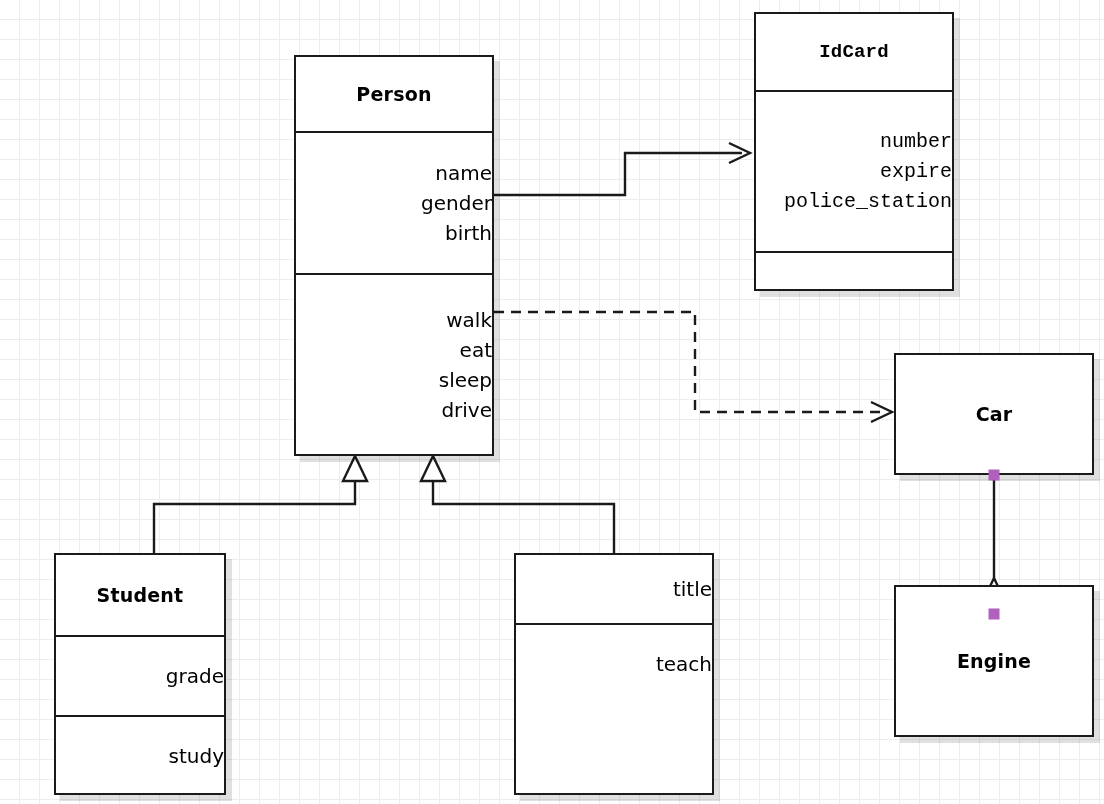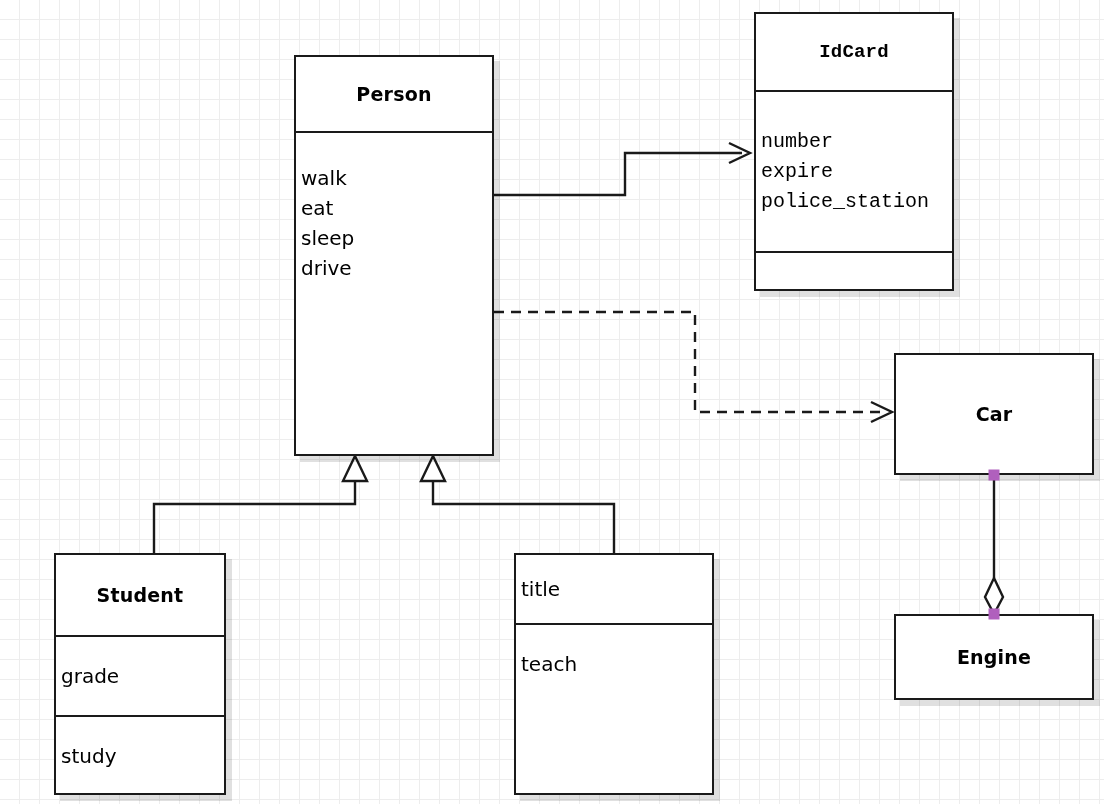--- a/index.html
+++ b/index.html
@@ -56,20 +56,21 @@
     letter-spacing: 0.2px;
   }
   .cmp-list {
     display: flex;
     flex-direction: column;
     justify-content: center;
     padding-left: 5px;
     font-size: 20px;
     line-height: 30px;
     color: #000000;
+    align-items: flex-end;
   }
   .cmp-empty {
     background: #ffffff;
   }
   .row-item {
     white-space: nowrap;
   }
   .handle {
     position: absolute;
     width: 11px;
@@ -108,20 +109,25 @@
     <g>
       <path d="M 994 475 L 994 578" fill="none" stroke="#1a1a1a" stroke-width="2.4"></path>
       <polygon points="994,578 1003,597 994,614 985,597" fill="#ffffff" stroke="#1a1a1a" stroke-width="2.4"></polygon>
     </g>
   </svg>
 
   <div class="uml-class" id="cls-person" style="left:294px; top:55px; width:200px; height:401px;">
     <div class="compartment cmp-title" style="height:74px;">
       <span>Person</span>
     </div>
+    <div class="compartment cmp-list" style="height:142px;">
+      <div class="row-item">name</div>
+      <div class="row-item">gender</div>
+      <div class="row-item">birth</div>
+    </div>
     <div class="compartment cmp-list" style="height:181px;">
       <div class="row-item">walk</div>
       <div class="row-item">eat</div>
       <div class="row-item">sleep</div>
       <div class="row-item">drive</div>
     </div>
   </div>
 
   <div class="uml-class" id="cls-idcard" style="left:754px; top:12px; width:200px; height:279px;font-family:Liberation Mono, monospace;">
     <div class="compartment cmp-title" style="height:76px;">
@@ -134,21 +140,21 @@
     </div>
     <div class="compartment cmp-empty" style="height:38px;"></div>
   </div>
 
   <div class="uml-class" id="cls-car" style="left:894px; top:353px; width:200px; height:122px;">
     <div class="compartment cmp-title" style="height:100%;text-align:right;">
       <span>Car</span>
     </div>
   </div>
 
-  <div class="uml-class" id="cls-engine" style="left:894px; top:614px; width:200px; height:86px;">
+  <div class="uml-class" id="cls-engine" style="left:894px; top:585px; width:200px; height:152px;">
     <div class="compartment cmp-title" style="height:100%;">
       <span>Engine</span>
     </div>
   </div>
 
   <div class="uml-class" id="cls-student" style="left:54px; top:553px; width:172px; height:242px;">
     <div class="compartment cmp-title" style="height:80px;">
       <span>Student</span>
     </div>
     <div class="compartment cmp-list" style="height:80px;">

